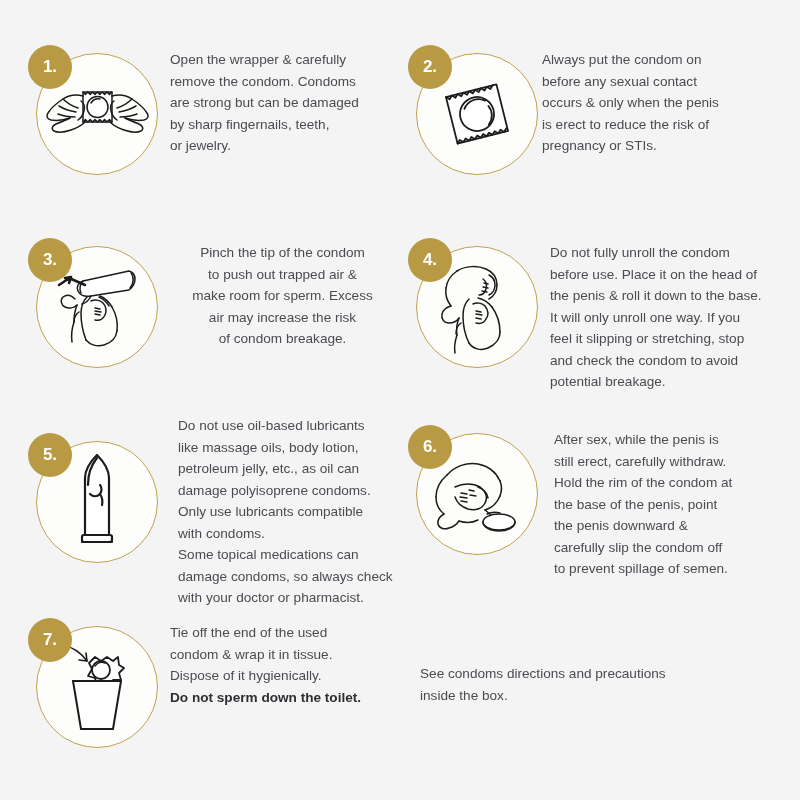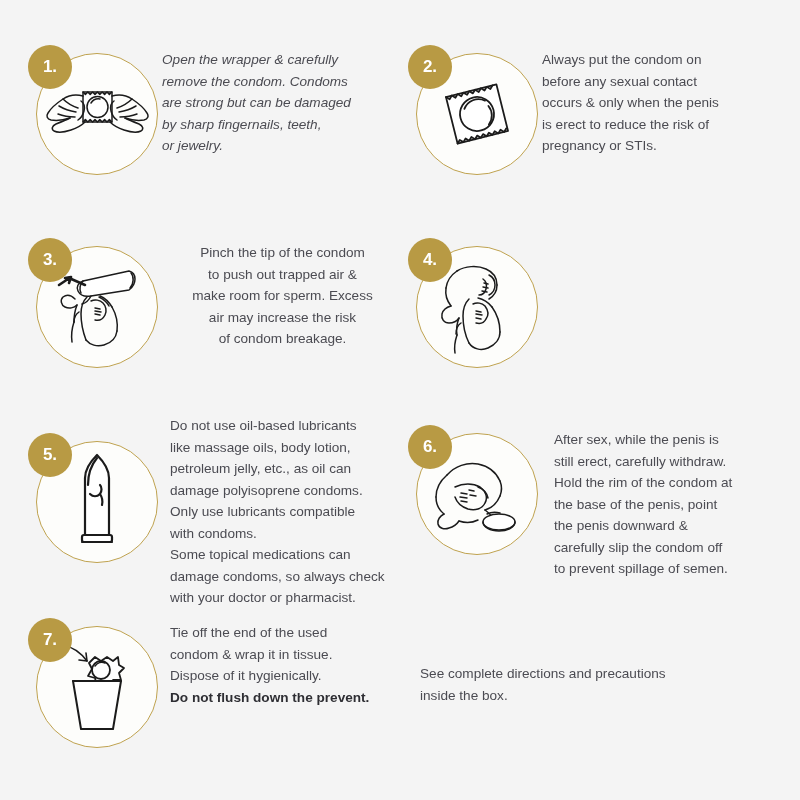--- a/index.html
+++ b/index.html
@@ -110,21 +110,21 @@
           <path d="M67 21 C74 19 81 20 87 24 C93 28 99 33 102 38 C104 41 103 44 99 45 C93 46 86 45 80 43"></path>
           <path d="M80 43 C84 45 89 47 94 49 C98 51 99 54 96 56 C92 58 85 57 79 55 C73 53 68 50 65 47"></path>
           <path d="M87 24 C83 28 78 31 72 33"></path>
           <path d="M91 31 C86 34 80 36 74 37"></path>
           <path d="M92 39 C87 41 81 42 75 42"></path>
           <path d="M69 26 C66 28 65 32 66 36 C67 40 69 43 72 45"></path>
         </svg>
       </div>
       <div class="badge">1.</div>
     </div>
-    <div class="step-text" style="margin-left:4px; width:220px;font-style:italic;">Open the wrapper &amp; carefully
+    <div class="step-text" style="margin-left:12px; width:220px;">Open the wrapper &amp; carefully
 remove the condom. Condoms
 are strong but can be damaged
 by sharp fingernails, teeth,
 or jewelry.</div>
   </div>
 
   <div class="step" style="left:408px; top:45px; width:380px;">
     <div class="figure-wrap">
       <div class="circle">
         <svg width="82" height="82" viewBox="0 0 82 82" fill="none" stroke="#1b1b1b" stroke-width="1.8" stroke-linecap="round" stroke-linejoin="round">
@@ -197,37 +197,44 @@
           <path d="M42 88 C46 94 54 96 61 93 C68 90 73 84 73 77"></path>
           <path d="M73 77 C73 68 70 59 65 52"></path>
           <path d="M65 52 C61 47 56 44 51 43"></path>
           <path d="M46 49 C50 47 55 48 58 51 C61 55 62 60 59 64 C57 68 53 69 49 68"></path>
           <path d="M49 56 l5 1 m-5 2 l6 1 m-6 3 l5 1"></path>
           <path d="M34 68 C31 70 29 74 29 79"></path>
         </svg>
       </div>
       <div class="badge">4.</div>
     </div>
+    <div class="step-text" style="margin-left:12px; width:248px;">Do not fully unroll the condom
+before use. Place it on the head of
+the penis &amp; roll it down to the base.
+It will only unroll one way. If you
+feel it slipping or stretching, stop
+and check the condom to avoid
+potential breakage.</div>
   </div>
 
   <div class="step" style="left:28px; top:415px; width:380px;">
     <div class="figure-wrap" style="margin-top:18px;">
       <div class="circle">
         <svg width="64" height="106" viewBox="0 0 64 106" fill="none" stroke="#1b1b1b" stroke-width="2.2" stroke-linecap="round" stroke-linejoin="round">
           <path d="M32 6 C26 12 20 20 20 29 L20 86 L44 86 L44 29 C44 20 38 12 32 6 Z" fill="#fff"></path>
           <path d="M23 36 C23 24 27 15 32 9"></path>
           <path d="M25 45 C28 48 32 48 35 45 C37 42 37 38 35 36"></path>
           <path d="M35 45 C37 48 38 52 37 56"></path>
           <rect x="17" y="86" width="30" height="7" rx="2" fill="#fff"></rect>
           <path d="M17 93 L47 93"></path>
         </svg>
       </div>
       <div class="badge">5.</div>
     </div>
-    <div class="step-text" style="margin-left:12px; width:250px; padding-top:0;">Do not use oil-based lubricants
+    <div class="step-text" style="margin-left:20px; width:250px; padding-top:0;">Do not use oil-based lubricants
 like massage oils, body lotion,
 petroleum jelly, etc., as oil can
 damage polyisoprene condoms.
 Only use lubricants compatible
 with condoms.
 Some topical medications can
 damage condoms, so always check
 with your doctor or pharmacist.</div>
   </div>
 
@@ -274,19 +281,19 @@
           <path d="M46 29 a8 8 0 0 1 10 -3" stroke-width="1.5"></path>
           <path d="M24 44 L72 44 L64 92 L32 92 Z" fill="#fff"></path>
           <path d="M24 44 L72 44"></path>
         </svg>
       </div>
       <div class="badge">7.</div>
     </div>
     <div class="step-text" style="margin-left:12px; width:250px;"><span>Tie off the end of the used
 condom &amp; wrap it in tissue.
 Dispose of it hygienically.
-</span><span class="bold">Do not flush down the prevent.</span></div>
-  </div>
-
-  <div class="footnote" style="left:420px; top:663px; width:310px;">See complete directions and precautions
+</span><span class="bold">Do not sperm down the toilet.</span></div>
+  </div>
+
+  <div class="footnote" style="left:420px; top:663px; width:310px;">See condoms directions and precautions
 inside the box.</div>
 
 </div>
 
 </body></html>

